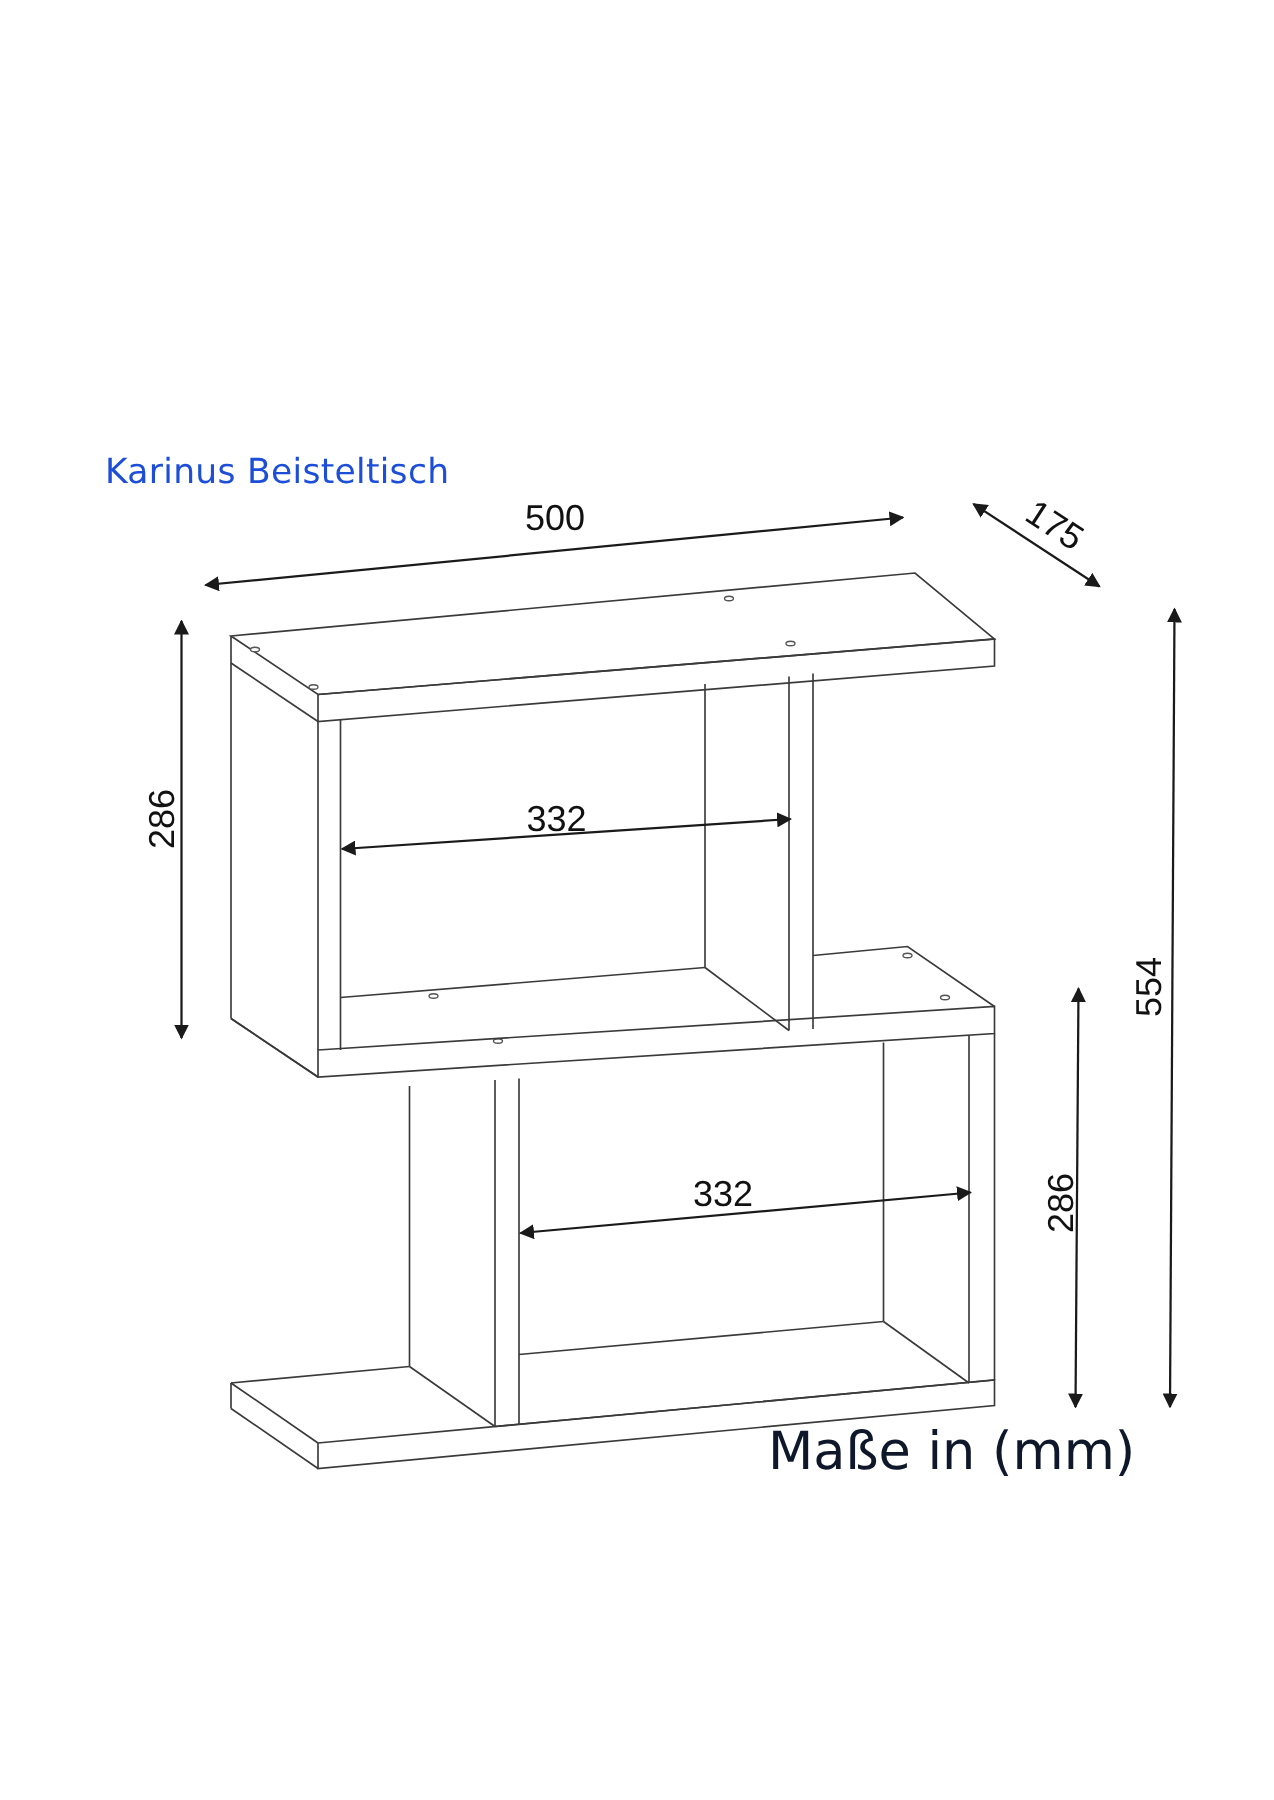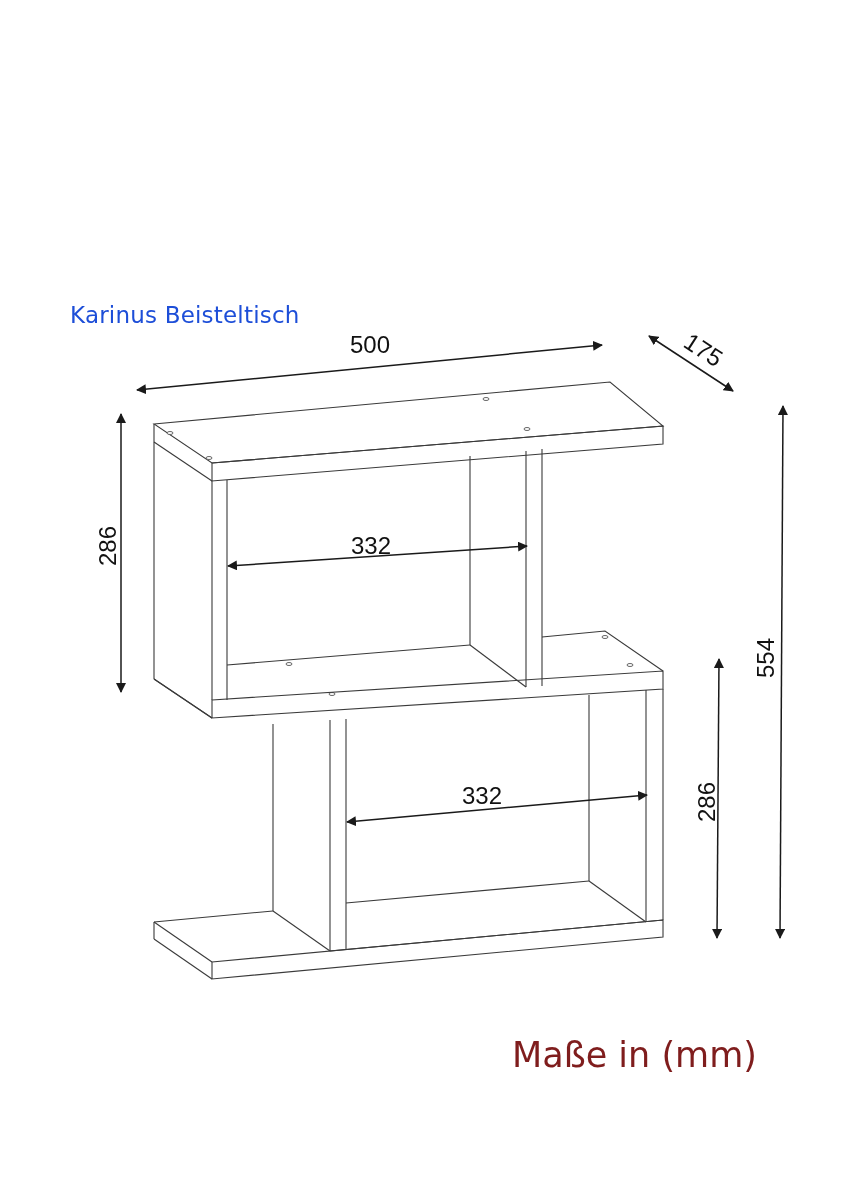--- a/index.html
+++ b/index.html
@@ -1,18 +1,18 @@
 <!DOCTYPE html>
 <html><head>
 <meta charset="utf-8">
 <style>
   html, body { margin: 0; padding: 0; background: #ffffff; }
   body { width: 849px; height: 1200px; position: relative; overflow: hidden; font-family: "DejaVu Sans", sans-serif; }
   .title { position: absolute; left: 70px; top: 274px; font-size: 23px; color: #1d4ed8; letter-spacing: 0.2px; white-space: nowrap; margin-top: 28px; }
-  .units { position: absolute; left: 512px; top: 1035px; font-size: 35px; color: #7f1d1d; white-space: nowrap; }
+  .units { position: absolute; left: 512px; top: 948px; font-size: 35px; color: #0f172a; white-space: nowrap; }
   svg.drawing { position: absolute; left: 0; top: 0; }
   .edge { fill: none; stroke: #3a3a3a; stroke-width: 1.1; }
   .dim { fill: none; stroke: #1a1a1a; stroke-width: 1.5; }
   .hole { fill: #fff; stroke: #555; stroke-width: 0.9; }
   .dimtext { font-family: "Liberation Sans", sans-serif; font-size: 24px; fill: #111; }
 </style>
 </head>
 <body>
 
 <div class="title">Karinus Beisteltisch</div>

